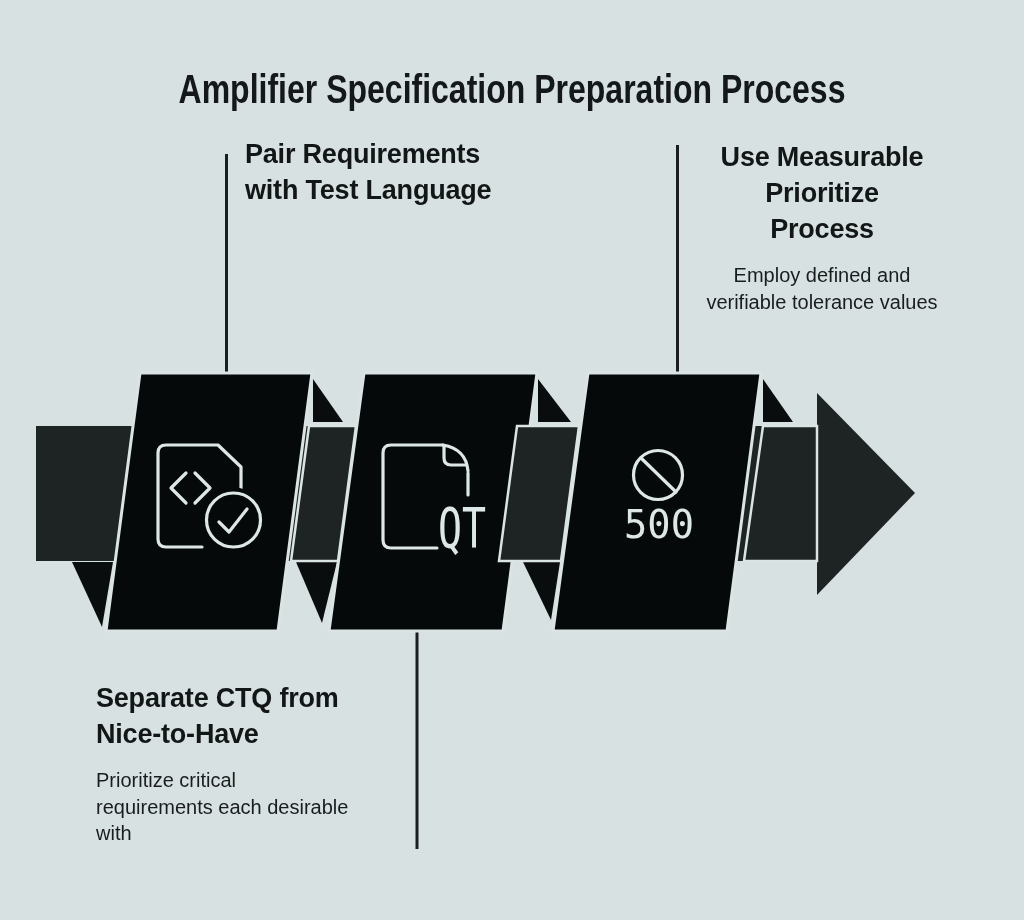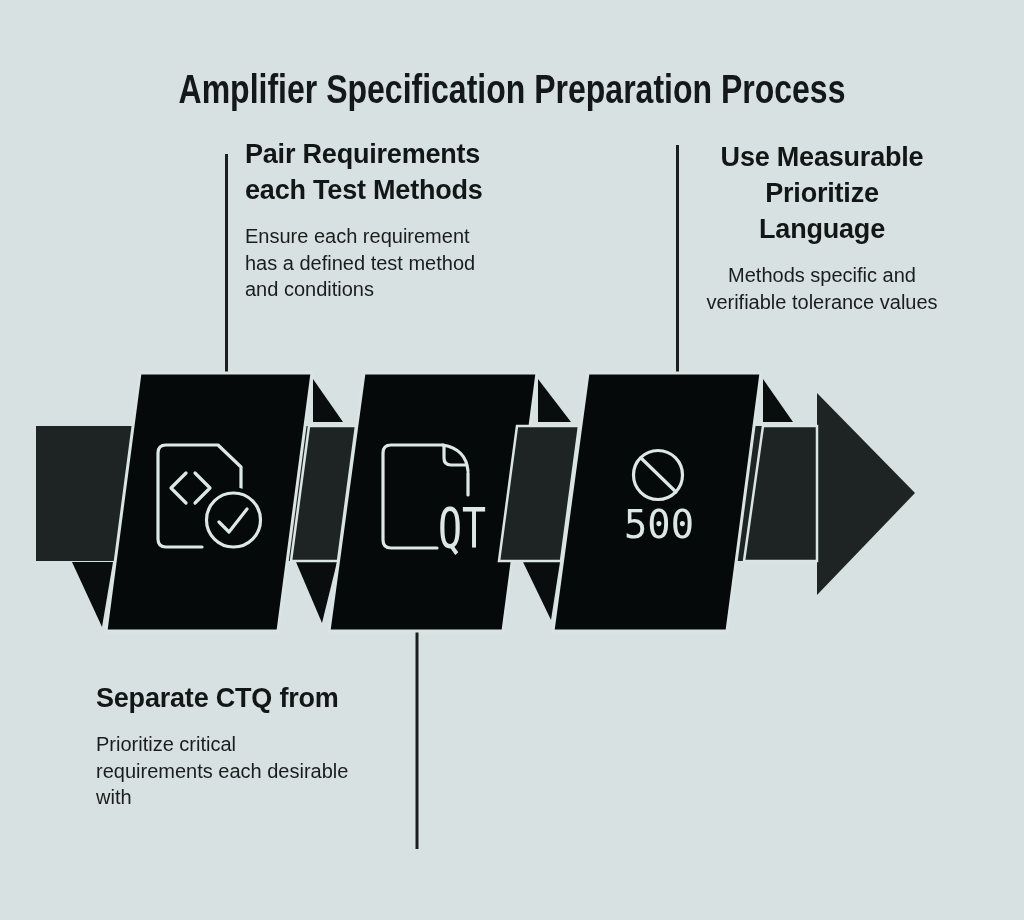--- a/index.html
+++ b/index.html
@@ -35,48 +35,44 @@
 </head>
 <body>
 
 <div class="stage">
 
   <div class="title">Amplifier Specification Preparation Process</div>
 
   <div class="label" id="label-1">
     <div class="h">
       <div>Pair Requirements</div>
-      <div>each Test Methods</div>
-    </div>
-    <div class="d">
-      <div>Ensure each requirement</div>
-      <div>has a defined test method</div>
-      <div>and conditions</div>
+      <div>with Test Language</div>
     </div>
   </div>
 
   <div class="label right" id="label-2">
     <div class="h">
       <div>Separate CTQ from</div>
+      <div>Nice-to-Have</div>
     </div>
     <div class="d">
       <div>Prioritize critical</div>
       <div>requirements each desirable</div>
       <div>with</div>
     </div>
   </div>
 
   <div class="label" id="label-3">
     <div class="h">
       <div>Use Measurable</div>
       <div>Prioritize</div>
-      <div>Language</div>
+      <div>Process</div>
     </div>
     <div class="d">
-      <div>Methods specific and</div>
+      <div>Employ defined and</div>
       <div>verifiable tolerance values</div>
     </div>
   </div>
 
   <svg class="diagram" width="1024" height="920" viewBox="0 0 1024 920">
 
     <line x1="226.5" y1="154" x2="226.5" y2="374" stroke="#1b1e1e" stroke-width="3"></line>
     <line x1="417" y1="630" x2="417" y2="849" stroke="#1b1e1e" stroke-width="3"></line>
     <line x1="677.5" y1="145" x2="677.5" y2="374" stroke="#1b1e1e" stroke-width="3"></line>
 

